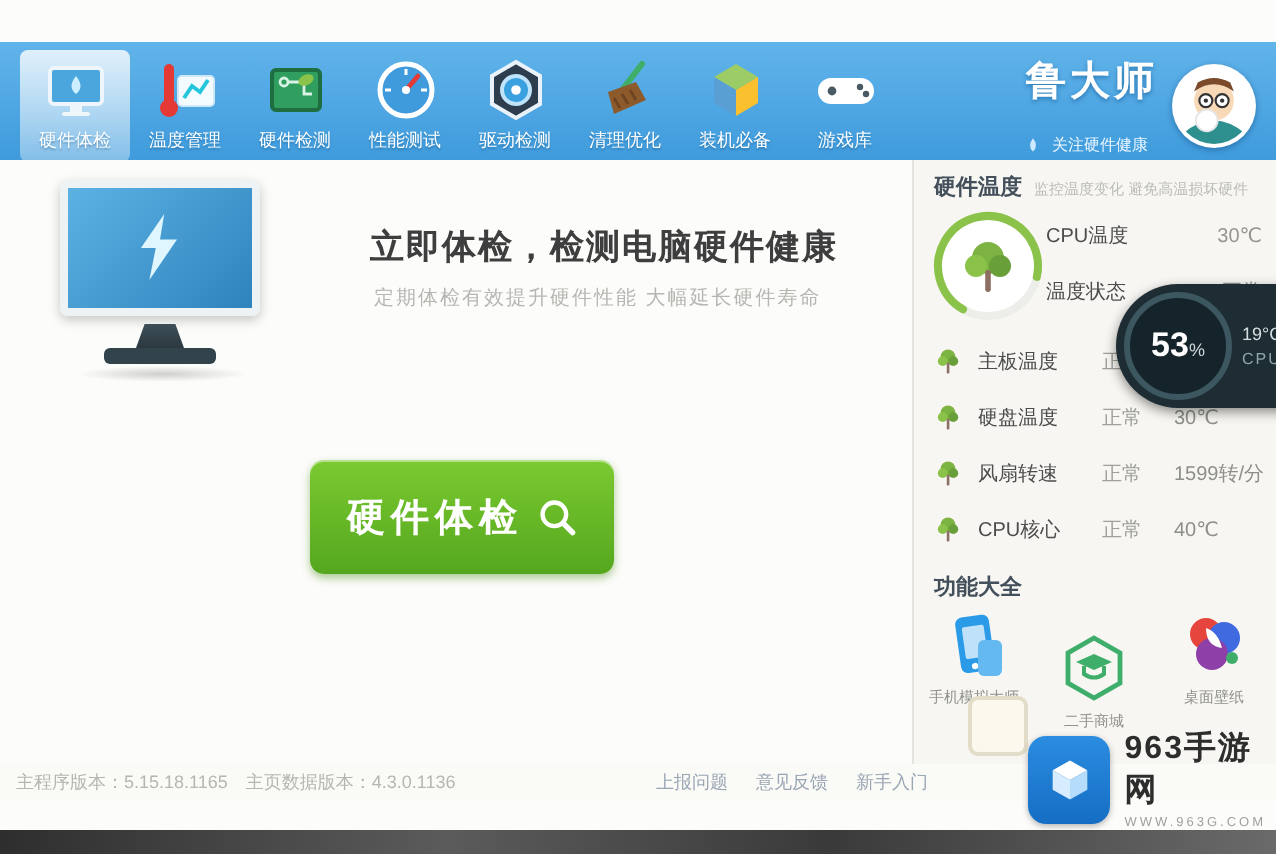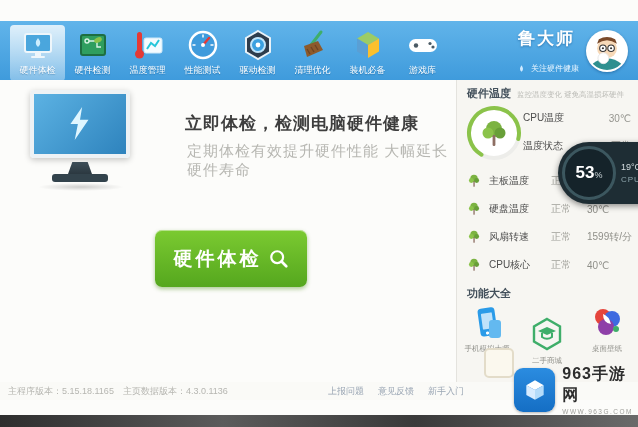--- a/index.html
+++ b/index.html
@@ -24,41 +24,41 @@
              background:linear-gradient(#61b4ea,#3f9bdc); display:flex; align-items:flex-start;
              padding:4px 6px 0 10px; z-index:20; }
   .tool-item { width:55px; display:flex; flex-direction:column; align-items:center;
                padding:3px 0 4px; border-radius:4px; cursor:pointer; }
   .tool-item.selected { background:linear-gradient(rgba(255,255,255,.8),rgba(255,255,255,.35)); }
   .tool-icon { width:34px; height:34px; display:block; }
   .tool-label { font-size:9px; color:#fff; margin-top:2px; white-space:nowrap;
                 text-shadow:0 1px 1px rgba(0,60,110,.35); }
   .brand { margin-left:auto; display:flex; align-items:center; gap:7px; padding:2px 4px 0 0; }
   .brand-col { display:flex; flex-direction:column; align-items:flex-start; }
-  .brand-name { color:#fff; font-size:17px; font-weight:bold; letter-spacing:2px;
+  .brand-name { color:#fff; font-size:20px; font-weight:bold; letter-spacing:2px;
                 text-shadow:0 1px 2px rgba(0,70,130,.5); }
   .brand-tag { color:#eaf6ff; font-size:8px; margin-top:13px; display:flex; align-items:flex-end; gap:6px; }
   .avatar { width:42px; height:42px; border-radius:50%; background:#fff; overflow:hidden;
             border:2px solid rgba(255,255,255,.85); box-shadow:0 1px 3px rgba(0,50,100,.4); }
 
   
   .main { position:absolute; top:80px; left:0; width:456px; bottom:30px; background:#fcfcfa; }
   .monitor-screen { position:absolute; left:30px; top:10px; width:100px; height:68px;
                     background:linear-gradient(135deg,#5cb2e3,#2e83bd);
                     border:4px solid #edf2f5; border-radius:4px;
                     box-shadow:0 2px 6px rgba(0,0,0,.22); display:flex; align-items:center; justify-content:center; }
   .monitor-neck { position:absolute; left:68px; top:82px; width:24px; height:12px;
                   background:linear-gradient(#3d4e58,#2b3840);
                   clip-path:polygon(18% 0,82% 0,100% 100%,0 100%); }
   .monitor-base { position:absolute; left:52px; top:94px; width:56px; height:8px;
                   background:#33434c; border-radius:3px; }
   .monitor-shadow { position:absolute; left:38px; top:103px; width:86px; height:8px;
                     background:radial-gradient(ellipse at center, rgba(0,0,0,.18), transparent 70%); }
   .heading { position:absolute; left:185px; top:32px; font-size:17px; font-weight:bold; color:#3e3e3e; letter-spacing:1px; }
-  .subheading { position:absolute; left:187px; top:62px; font-size:15px; color:#b7b7b2; letter-spacing:1px; }
+  .subheading { position:absolute; left:187px; top:62px; font-size:10px; color:#b7b7b2; letter-spacing:1px; }
   .cta-btn { position:absolute; left:155px; top:150px; width:152px; height:57px;
              background:linear-gradient(#7bca31,#55a71e); border:none; border-radius:7px;
              color:#fff; font-size:19px; font-weight:bold; letter-spacing:3px;
              display:flex; align-items:center; justify-content:center; gap:7px; cursor:pointer;
              box-shadow:inset 0 1px 0 rgba(255,255,255,.45), 0 2px 4px rgba(70,140,20,.45);
              font-family:inherit; }
 
   
   .sidebar { position:absolute; left:456px; top:80px; right:0; bottom:30px;
              background:#f7f6f2; border-left:1px solid #e4e3de; }
@@ -125,36 +125,36 @@
         <rect x="4" y="6" width="26" height="18" rx="2" fill="#4aa6dd" stroke="#eef6fb" stroke-width="2"></rect>
         <path d="M17 10 q4.5 5.5 0 9 q-4.5 -3.5 0 -9" fill="#cdeeff"></path>
         <rect x="14" y="25" width="6" height="3" fill="#eef6fb"></rect>
         <rect x="10" y="28" width="14" height="2" rx="1" fill="#eef6fb"></rect>
       </svg>
       <span class="tool-label">硬件体检</span>
     </div>
 
     <div class="tool-item">
       <svg class="tool-icon" viewBox="0 0 34 34">
+        <rect x="13" y="10" width="18" height="15" rx="2" fill="#f4fbff" stroke="#cfe8f7" stroke-width="1"></rect>
+        <polyline points="16,21 20,15 24,18 28,12" fill="none" stroke="#26c6da" stroke-width="2"></polyline>
+        <rect x="6" y="4" width="5" height="20" rx="2.5" fill="#e53935"></rect>
+        <circle cx="8.5" cy="26" r="4.5" fill="#e53935"></circle>
+      </svg>
+      <span class="tool-label">温度管理</span>
+    </div>
+
+    <div class="tool-item">
+      <svg class="tool-icon" viewBox="0 0 34 34">
         <rect x="5" y="7" width="24" height="20" rx="2" fill="#2f9e5f" stroke="#1e6e41" stroke-width="2"></rect>
         <circle cx="11" cy="13" r="2" fill="none" stroke="#d9f2e3" stroke-width="1.4"></circle>
         <path d="M13 13 h8 v6 h4" fill="none" stroke="#d9f2e3" stroke-width="1.4"></path>
         <ellipse cx="22" cy="12" rx="4" ry="2.6" fill="#8bc34a" transform="rotate(-25 22 12)"></ellipse>
       </svg>
       <span class="tool-label">硬件检测</span>
-    </div>
-
-    <div class="tool-item">
-      <svg class="tool-icon" viewBox="0 0 34 34">
-        <rect x="13" y="10" width="18" height="15" rx="2" fill="#f4fbff" stroke="#cfe8f7" stroke-width="1"></rect>
-        <polyline points="16,21 20,15 24,18 28,12" fill="none" stroke="#26c6da" stroke-width="2"></polyline>
-        <rect x="6" y="4" width="5" height="20" rx="2.5" fill="#e53935"></rect>
-        <circle cx="8.5" cy="26" r="4.5" fill="#e53935"></circle>
-      </svg>
-      <span class="tool-label">温度管理</span>
     </div>
 
     <div class="tool-item">
       <svg class="tool-icon" viewBox="0 0 34 34">
         <circle cx="17" cy="17" r="13" fill="#3f9bdc" stroke="#ffffff" stroke-width="2.5"></circle>
         <line x1="17" y1="6.5" x2="17" y2="9.5" stroke="#fff" stroke-width="1.5"></line>
         <line x1="6.5" y1="17" x2="9.5" y2="17" stroke="#fff" stroke-width="1.5"></line>
         <line x1="27.5" y1="17" x2="24.5" y2="17" stroke="#fff" stroke-width="1.5"></line>
         <line x1="17" y1="17" x2="23" y2="10" stroke="#e53935" stroke-width="2.4" stroke-linecap="round"></line>
         <circle cx="17" cy="17" r="2" fill="#fff"></circle>

